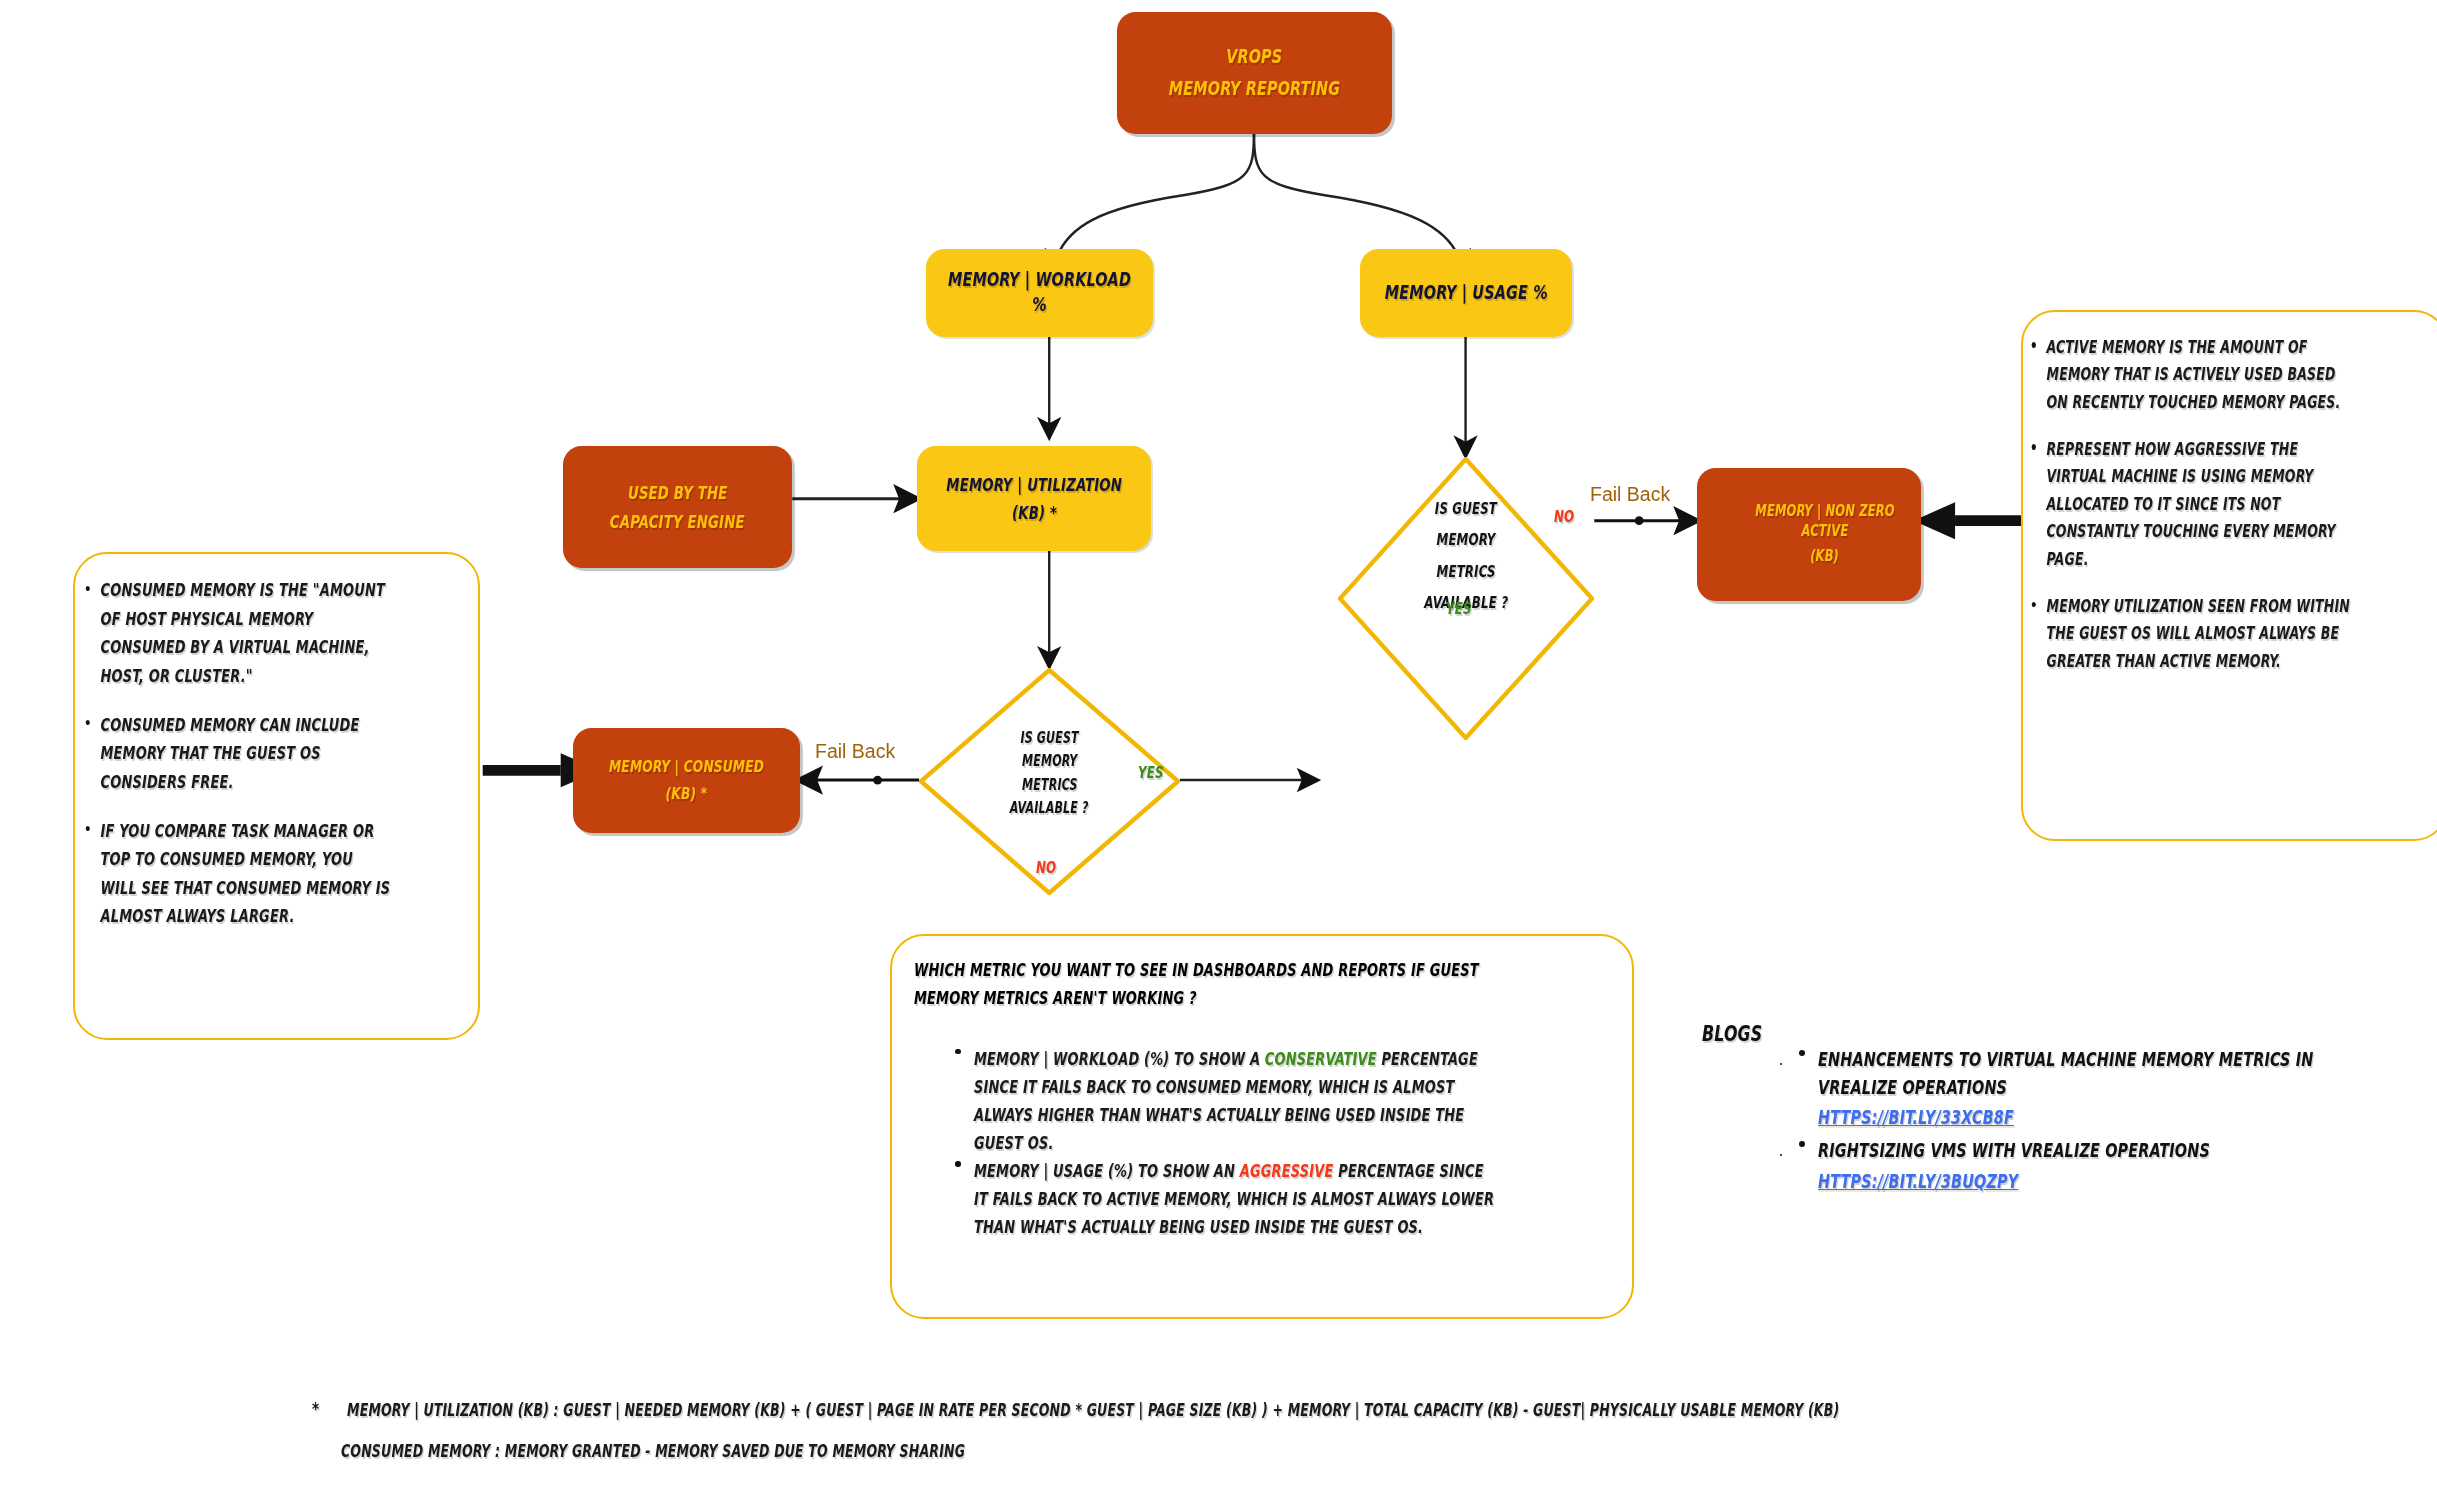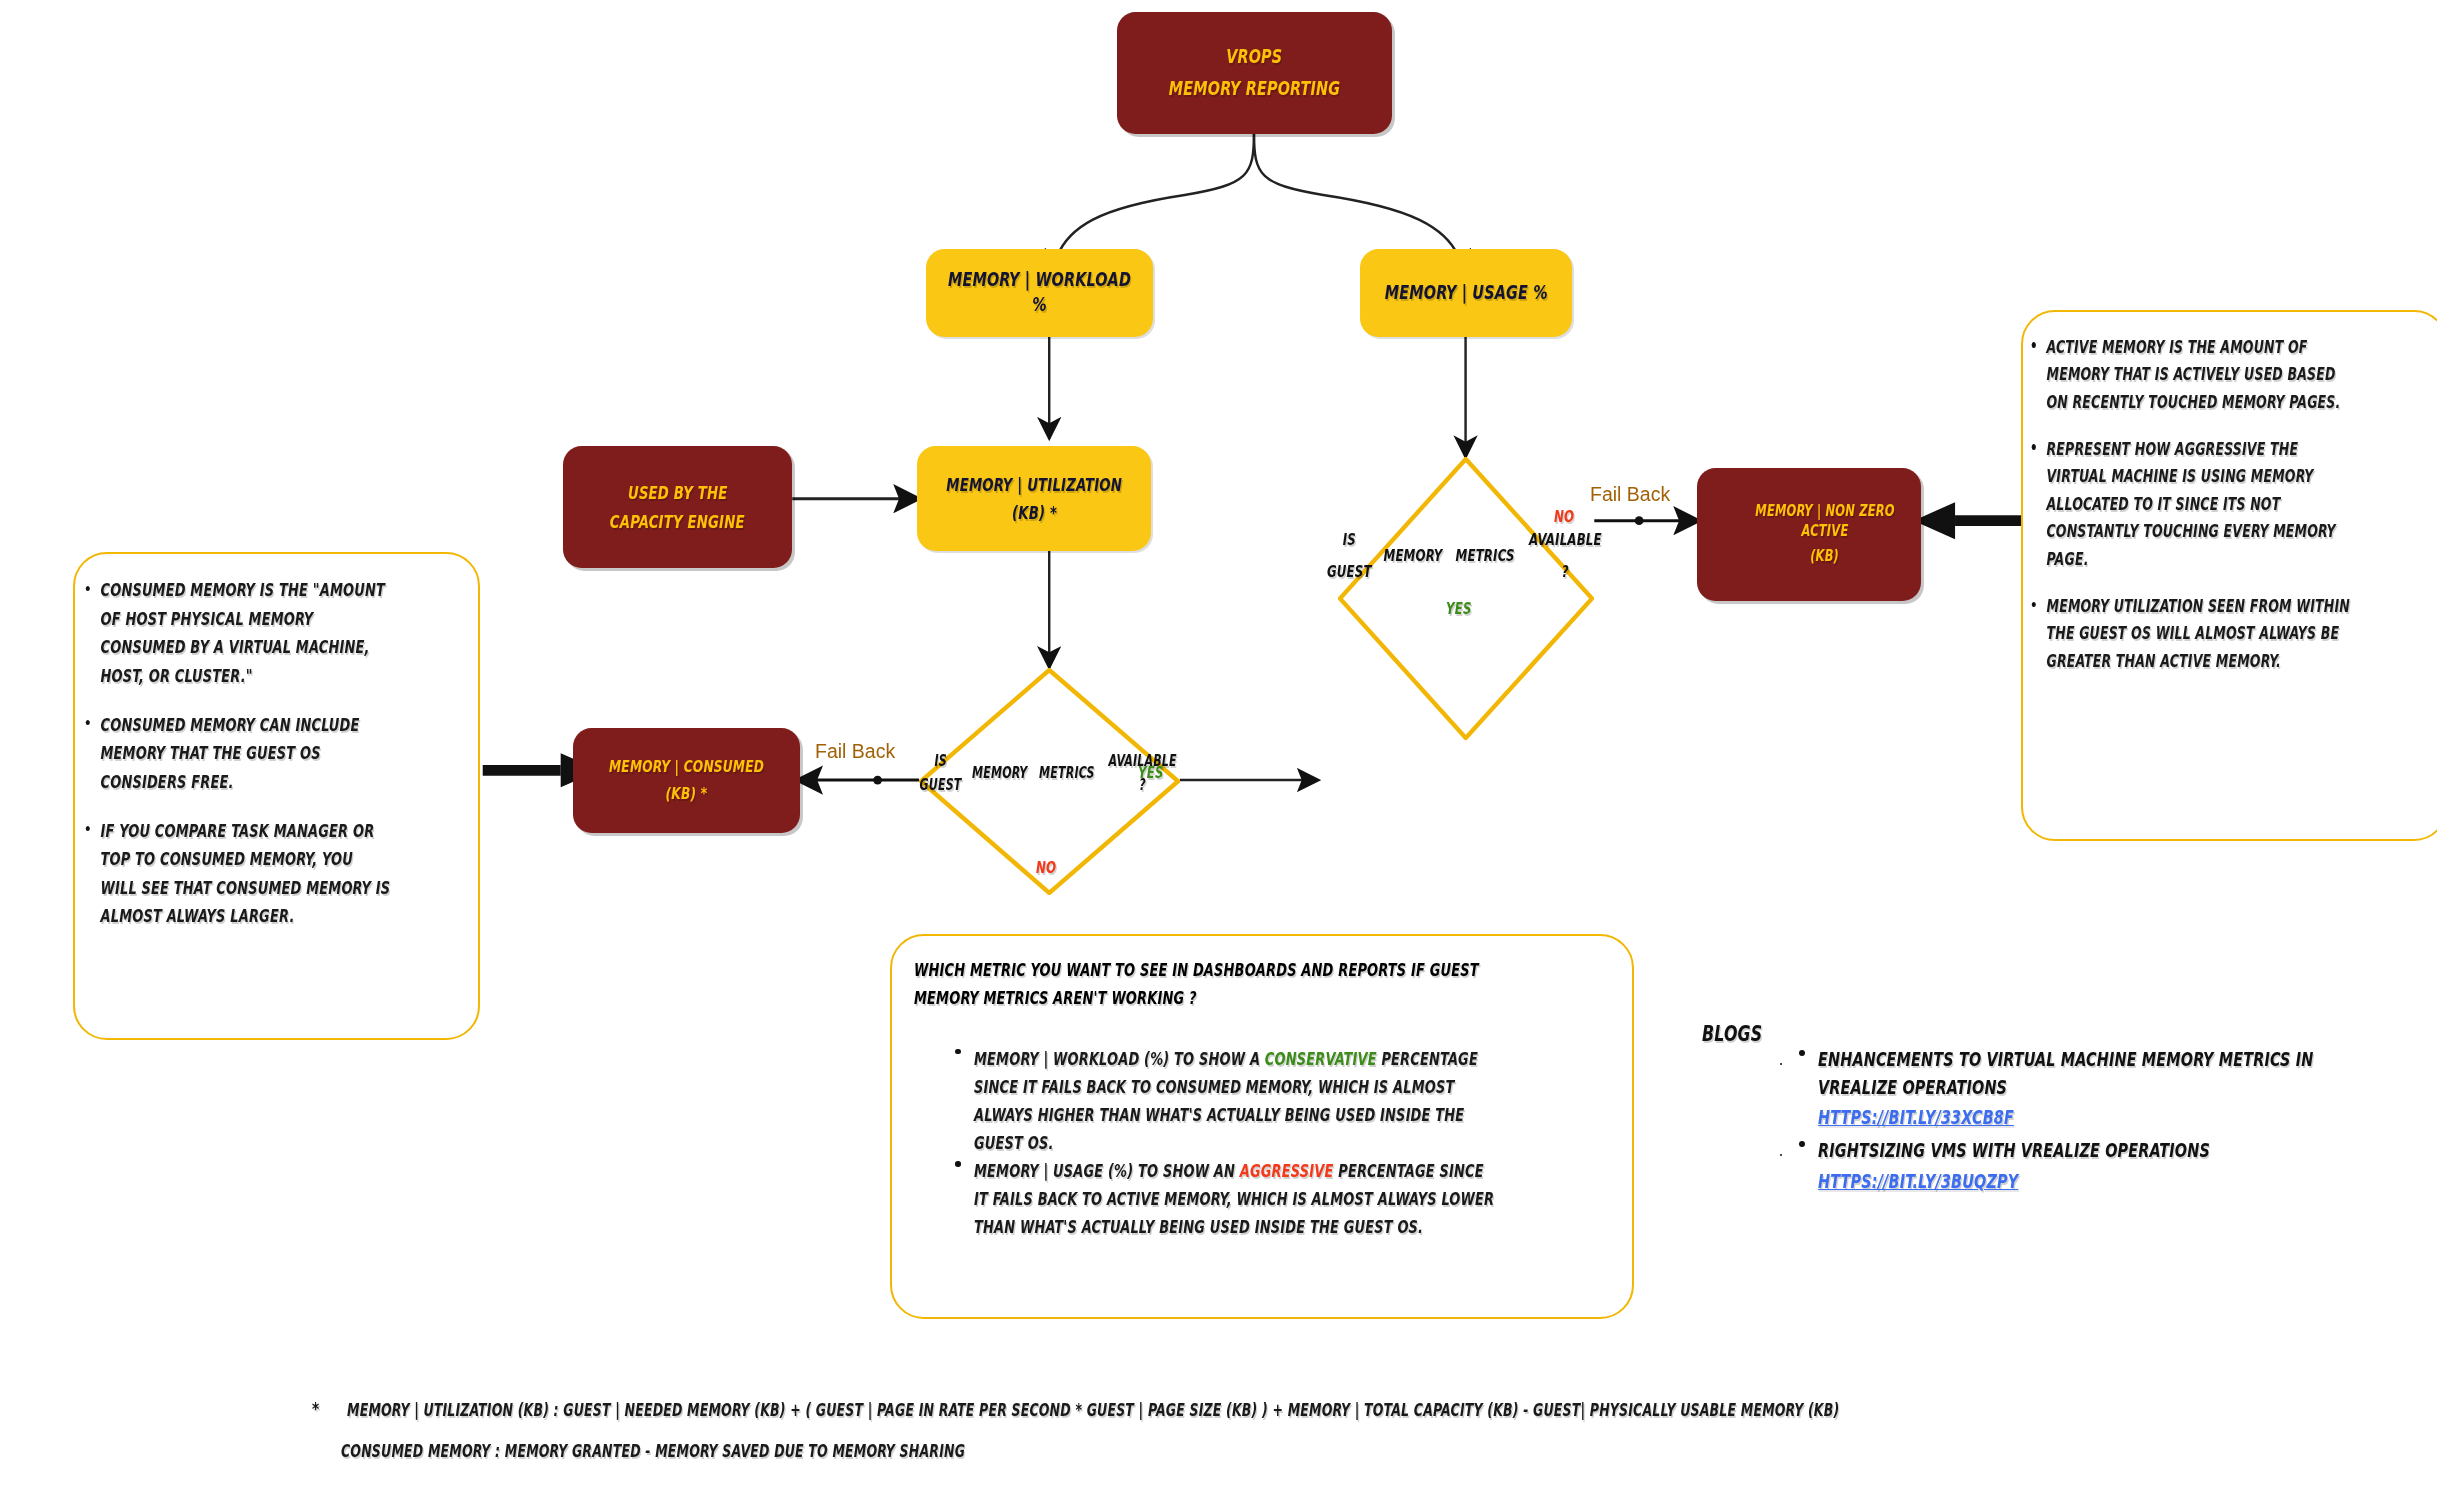--- a/index.html
+++ b/index.html
@@ -16,30 +16,30 @@
     font-weight:bold;font-style:italic;
     transform:scaleX(.82);transform-origin:left center;
     letter-spacing:0.2px;
     text-shadow:1.5px 1.5px 0 rgba(0,0,0,.18);
   }
   .disp.c{transform-origin:center center;}
 
   
   .node{position:absolute;box-sizing:border-box;display:flex;align-items:center;
         justify-content:center;text-align:center;flex-direction:column;}
-  .node.dark{background:#7f1d1d;border-radius:18.5px;color:#FFC107;
+  .node.dark{background:#c2410c;border-radius:18.5px;color:#FFC107;
              box-shadow:2.9px 2.9px 0 rgba(0,0,0,.22);}
   .node.amber{background:#FAC714;border-radius:18.5px;color:#141432;
               box-shadow:2px 2px 0 rgba(0,0,0,.13);}
   .node .ln{display:block;line-height:1.28;}
 
   
   .diamond{position:absolute;}
   .diamond .dtxt{position:absolute;left:0;top:0;width:100%;height:100%;
-     display:flex;flex-direction:row;align-items:center;justify-content:center;
+     display:flex;flex-direction:column;align-items:center;justify-content:center;
      color:#111;text-align:center;}
   .diamond .dtxt .ln{line-height:1.95;display:block;}
 
   
   .callout{position:absolute;box-sizing:border-box;border:2px solid #F2B705;
            border-radius:34px;background:#ffffff;}
   .callout ul{list-style:none;margin:0;padding:0;}
   .callout li{position:relative;padding-left:25px;color:#1a1a1a;}
   .callout li::before{content:"";position:absolute;left:6.8px;top:.52em;
       width:5.4px;height:5.4px;border-radius:50%;background:#111;}

